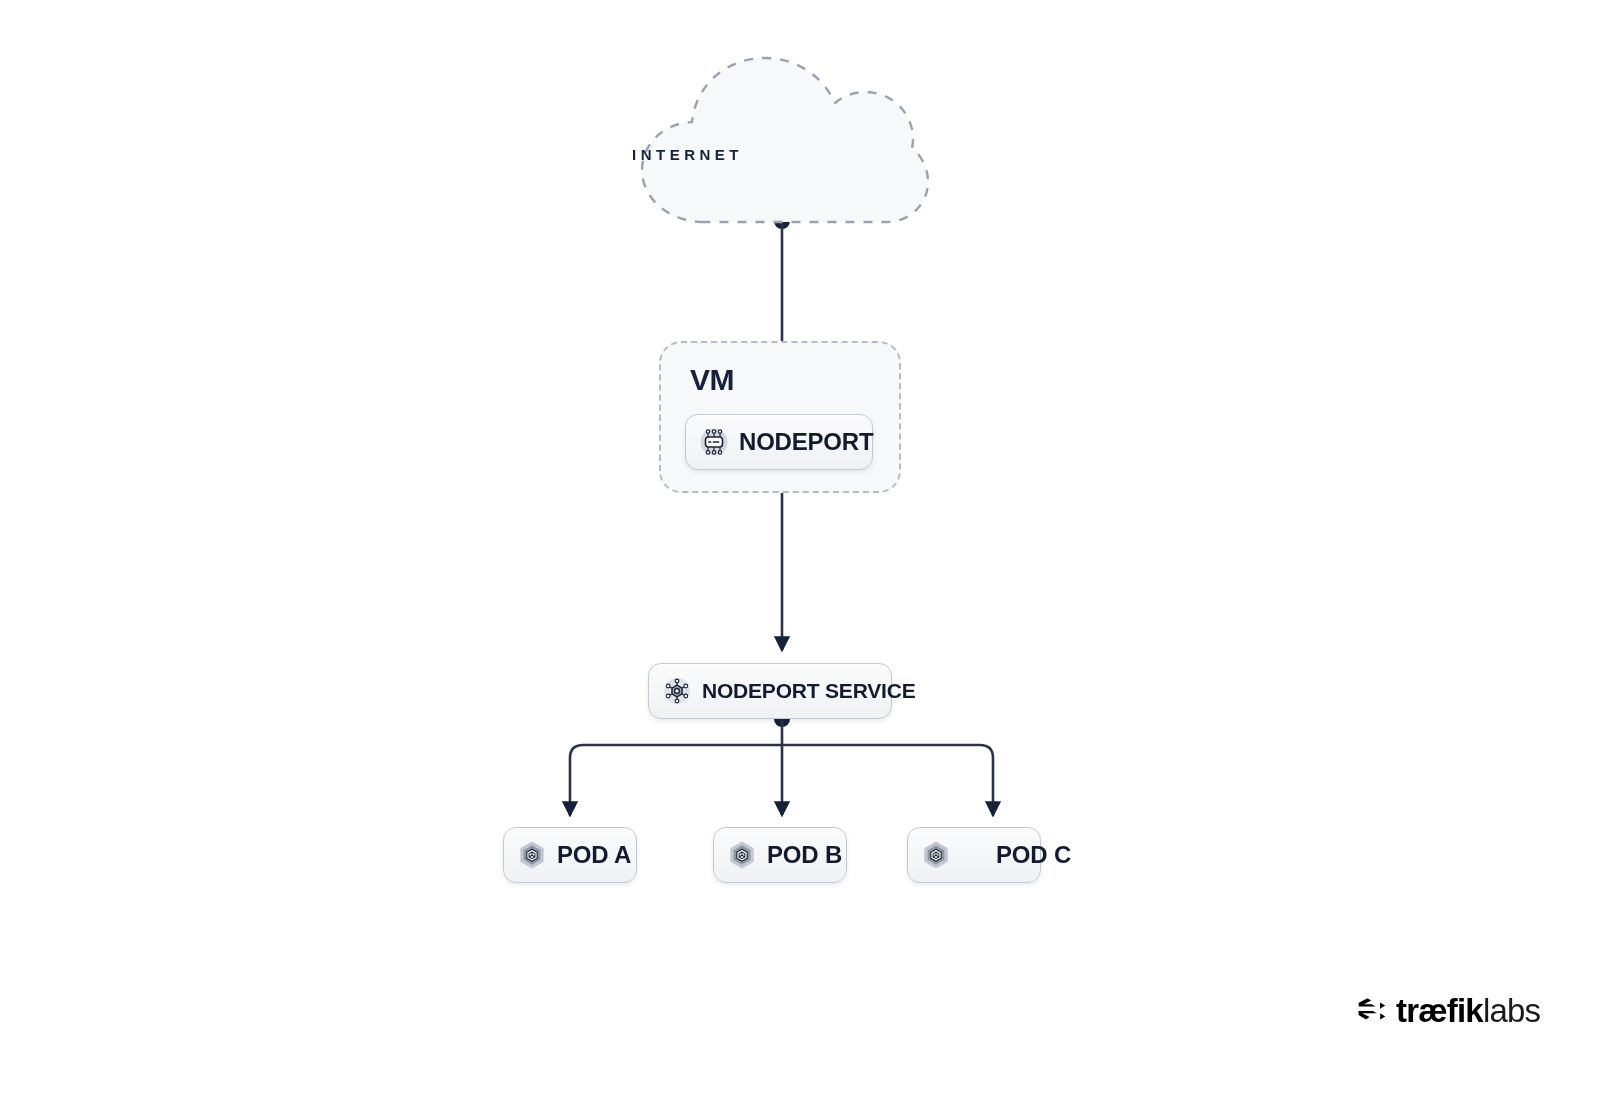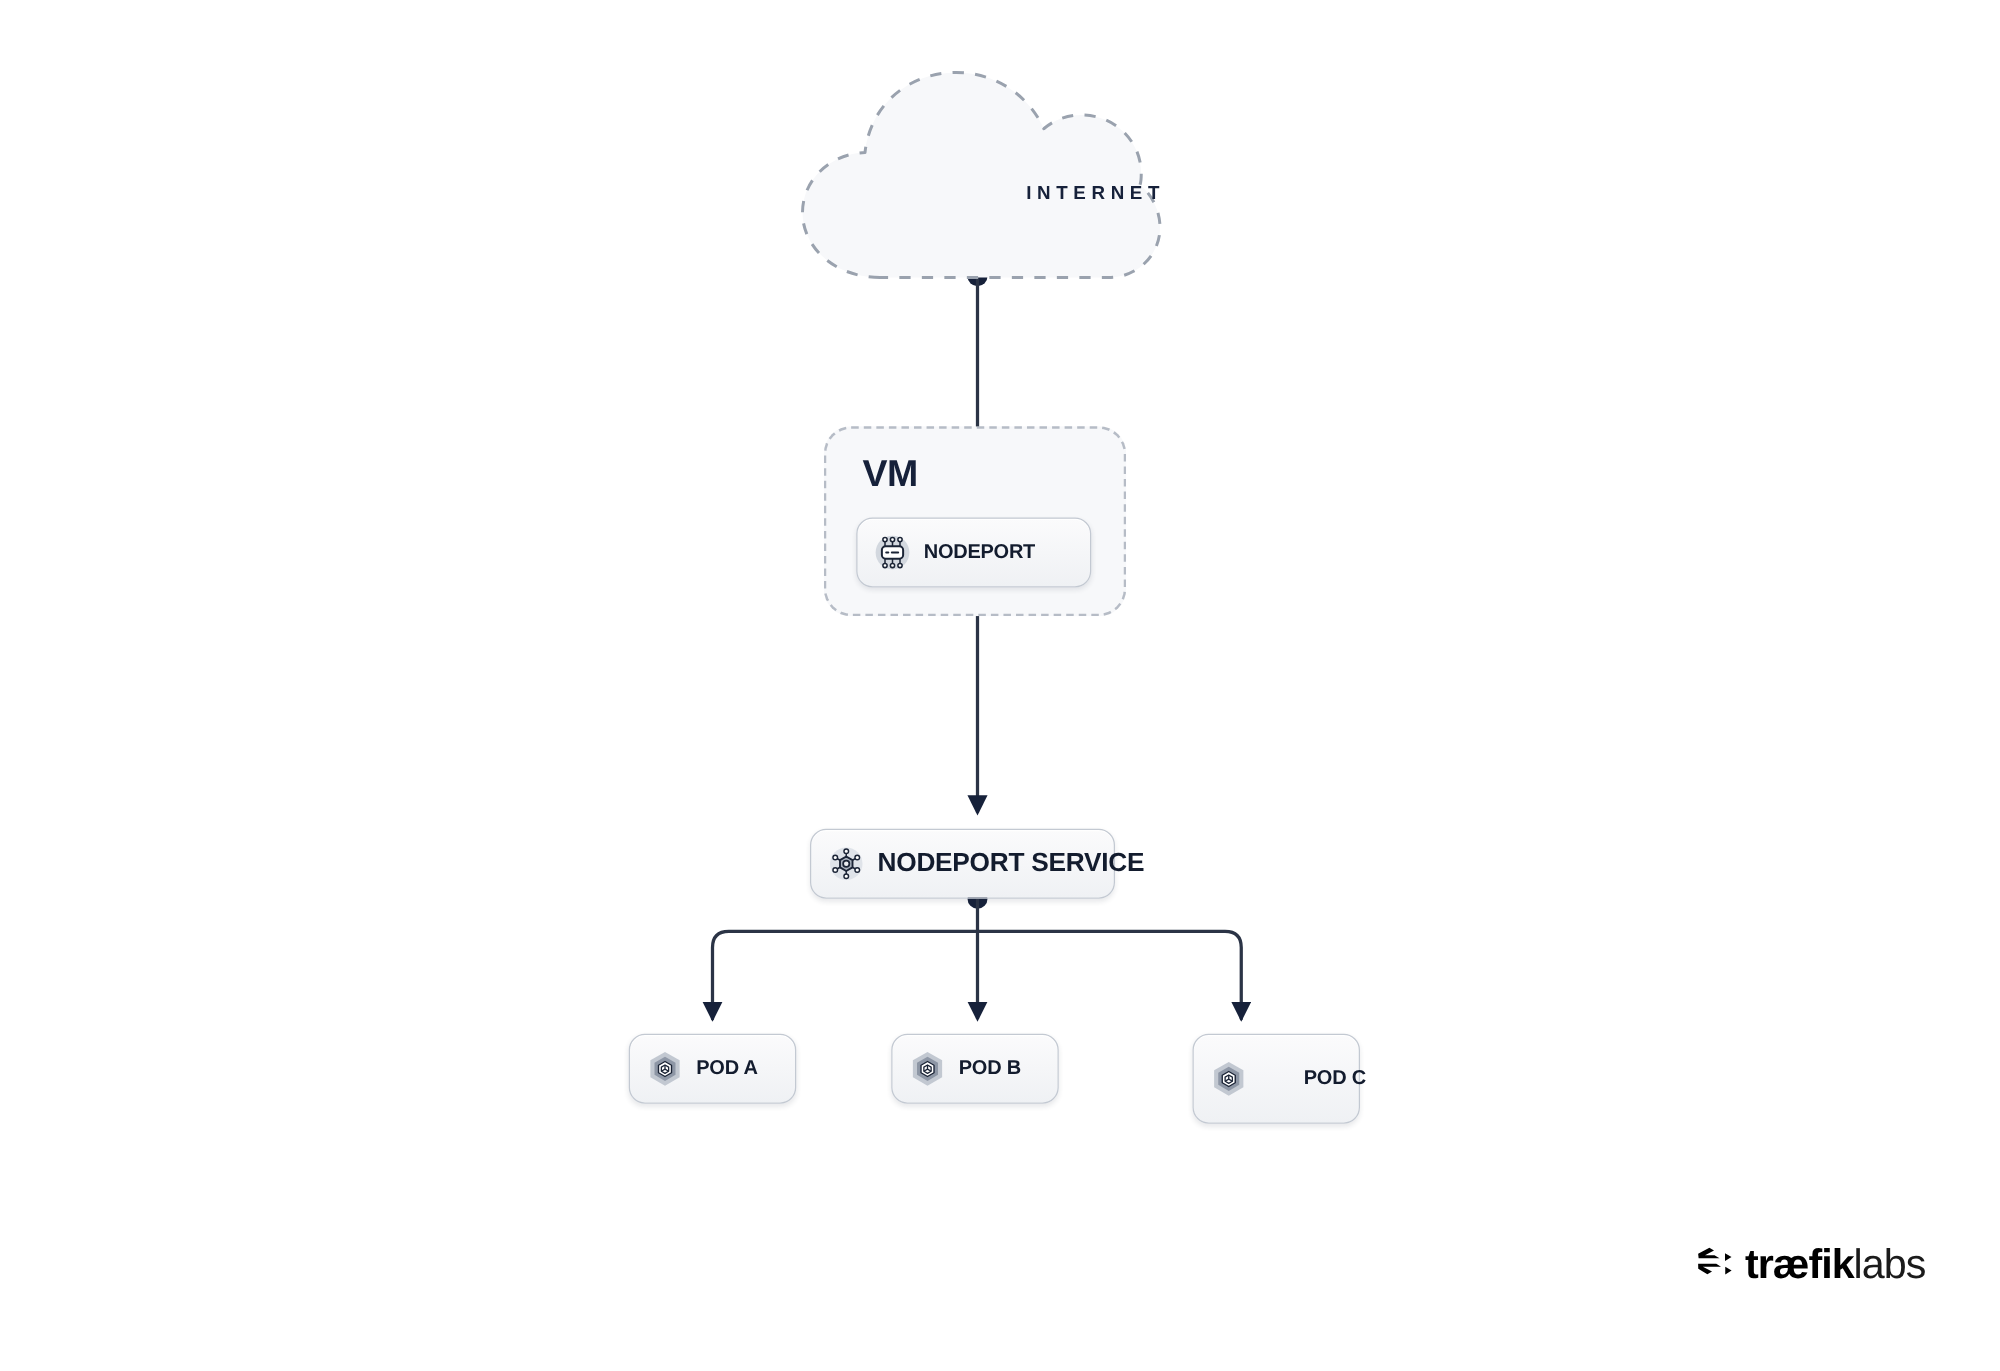--- a/index.html
+++ b/index.html
@@ -35,21 +35,21 @@
     left: 632px;
     top: 50px;
     width: 300px;
     height: 180px;
   }
   .cloud-label {
     position: absolute;
     left: 0;
     top: 96px;
     width: 300px;
-    text-align: right;
+    text-align: left;
     font-size: 15px;
     font-weight: bold;
     letter-spacing: 4.5px;
     color: #16213a;
   }
 
   
   .group-box {
     position: absolute;
     border: 2px dashed #b6bcc6;
@@ -95,21 +95,21 @@
     align-items: center;
     gap: 9px;
     background: linear-gradient(#fbfbfc, #eff1f4);
     border: 1px solid #c3c9d2;
     border-radius: 13px;
     box-sizing: border-box;
     padding: 0 16px 0 12px;
     box-shadow: 0 2px 4px rgba(30,40,60,0.10), inset 0 1px 0 rgba(255,255,255,0.9);
   }
   .pill-label {
-    font-size: 16px;
+    font-size: 24px;
     font-weight: bold;
     color: #131c2e;
     white-space: nowrap;
     letter-spacing: -0.2px;
   }
   .pill-icon {
     flex: 0 0 auto;
     width: 32px;
     height: 32px;
     display: block;
@@ -123,21 +123,21 @@
   }
   .node-service {
     left: 648px;
     top: 663px;
     width: 244px;
     height: 56px;
   }
   .node-service .pill-label { font-size: 21px; }
   .node-pod-a { left: 503px; top: 827px; width: 134px; height: 56px; }
   .node-pod-b { left: 713px; top: 827px; width: 134px; height: 56px; }
-  .node-pod-c { left: 954px; top: 827px; width: 134px; height: 72px; gap: 44px; }
+  .node-pod-c { left: 907px; top: 827px; width: 134px; height: 56px; gap: 44px; }
 
   
   .logo {
     position: absolute;
     left: 1355px;
     top: 992px;
     display: flex;
     align-items: center;
     gap: 7px;
   }

